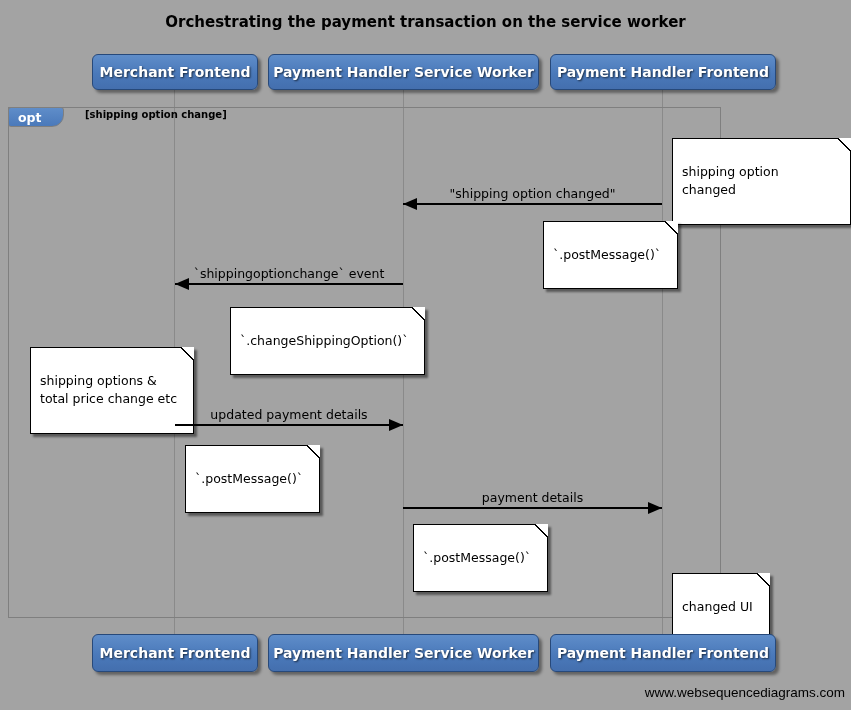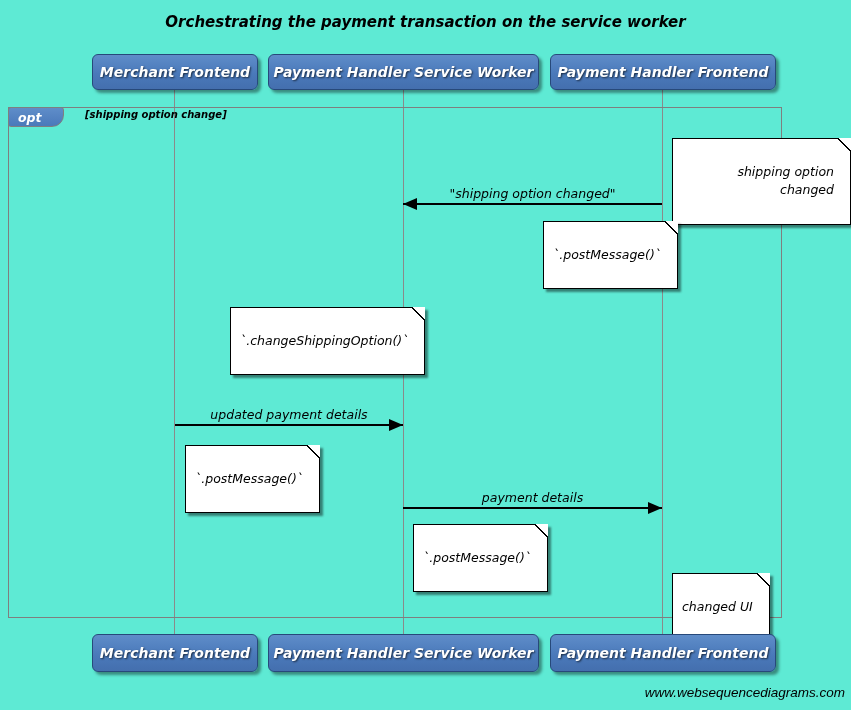--- a/index.html
+++ b/index.html
@@ -1,19 +1,19 @@
 <!DOCTYPE html>
 <html><head>
 <meta charset="utf-8">
 <style>
   * { margin:0; padding:0; box-sizing:border-box; }
   body { background:#fff; font-family:"DejaVu Sans", sans-serif; }
   .canvas {
-    position:relative; width:851px; height:710px; background:#5eead4;
-    overflow:hidden; color:#000;font-style:italic;
+    position:relative; width:851px; height:710px; background:#a3a3a3;
+    overflow:hidden; color:#000;
   }
   .diagram-title {
     position:absolute; left:0; top:13px; width:100%;
     text-align:center; font-size:15px; font-weight:bold;
   }
   
   .lifeline { position:absolute; top:90px; height:545px; width:1px; background:#8a8a8a; }
   
   .actor {
     position:absolute; height:36px;
@@ -22,21 +22,21 @@
     box-shadow:3px 3px 3px rgba(0,0,0,0.40);
     color:#fff; font-size:14px; font-weight:bold;
     text-shadow:1px 1px 2px rgba(0,0,0,0.65);
     display:flex; align-items:center; justify-content:center;
     white-space:nowrap;
     text-align:center;
   }
   .actor.bottom { height:38px; }
   
   .fragment {
-    position:absolute; left:8px; top:107px; width:774px; height:511px;
+    position:absolute; left:8px; top:107px; width:713px; height:511px;
     border:1px solid #7f7f7f;
   }
   .fragment-tab {
     position:absolute; left:-1px; top:-1px; width:56px; height:20px;
     background:linear-gradient(180deg,#5f8dc9,#4a79ba);
     border:1px solid #7f7f7f; border-radius:3px 3px 12px 3px;
     color:#fff; font-size:12.5px; font-weight:bold;
     display:flex; align-items:center; padding-left:9px;
   }
   .fragment-guard {
@@ -52,21 +52,21 @@
   .msg-line { position:absolute; left:0; right:0; bottom:0; height:2px; background:#000; }
   .arrowhead { position:absolute; bottom:-5px; width:0; height:0;
     border-top:6px solid transparent; border-bottom:6px solid transparent; }
   .arrowhead.left  { left:0;  border-right:14px solid #000; }
   .arrowhead.right { right:0; border-left:14px solid #000; }
   
   .note {
     position:absolute; background:#fff; border:1px solid #000;
     box-shadow:3px 3px 2px rgba(0,0,0,0.45);
     font-size:12.5px; line-height:1.45;
-    padding:6px 16px 6px 9px; white-space:pre-line;text-align:right;
+    padding:6px 16px 6px 9px; white-space:pre-line;
   }
   .note-fold {
     position:absolute; top:-1px; right:-1px; width:13px; height:13px;
     background:linear-gradient(45deg, #fff 0%, #fff calc(50% - 1.2px),
       #000 calc(50% - 1.2px), #000 calc(50% + 0.2px), #fff calc(50% + 0.2px));
   }
   .watermark {
     position:absolute; right:6px; top:685px; font-size:13.5px;
     font-family:"Liberation Sans", sans-serif;
     margin-left:30px;
@@ -101,26 +101,36 @@
     <div class="msg-label">"shipping option changed"</div>
     <div class="msg-line"></div>
     <div class="arrowhead left"></div>
   </div>
 
   <div class="note" style="left:543px; top:221px;">
     <span>`.postMessage()`</span>
     <span class="note-fold"></span>
   </div>
 
+  <div class="msg" style="left:175px; top:266px; width:228px;">
+    <div class="msg-label">`shippingoptionchange` event</div>
+    <div class="msg-line"></div>
+    <div class="arrowhead left"></div>
+  </div>
 
   <div class="note" style="left:230px; top:307px;">
     <span>`.changeShippingOption()`</span>
     <span class="note-fold"></span>
   </div>
 
+  <div class="note" style="left:30px; top:347px;">
+    <span>shipping options &amp;
+total price change etc</span>
+    <span class="note-fold"></span>
+  </div>
 
   <div class="msg" style="left:175px; top:407px; width:228px;">
     <div class="msg-label">updated payment details</div>
     <div class="msg-line"></div>
     <div class="arrowhead right"></div>
   </div>
 
   <div class="note" style="left:185px; top:445px;">
     <span>`.postMessage()`</span>
     <span class="note-fold"></span>

